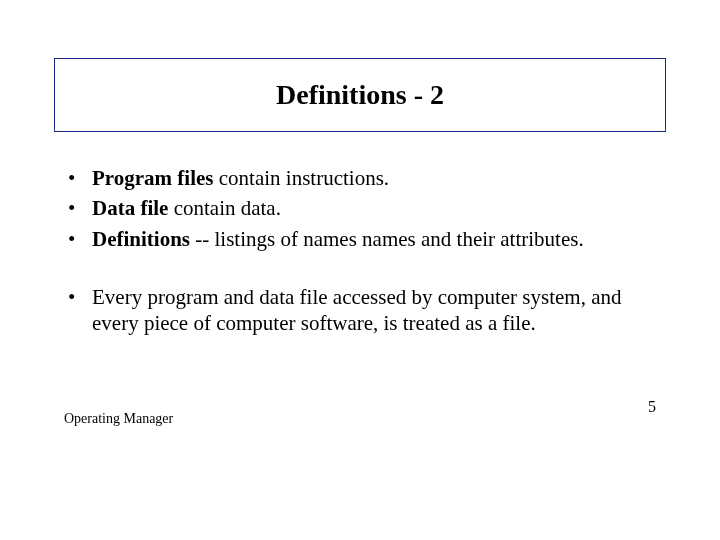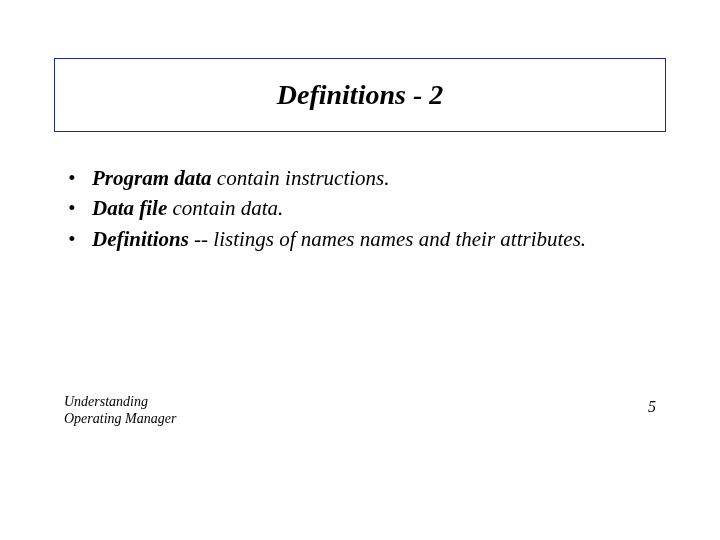--- a/index.html
+++ b/index.html
@@ -1,17 +1,17 @@
 <!DOCTYPE html>
 <html><head>
 <meta charset="utf-8">
 <style>
   * { margin: 0; padding: 0; box-sizing: border-box; }
   html, body { width: 720px; height: 540px; background: #fff; font-family: "Times New Roman", Times, serif; color: #000; }
-  .slide { width: 720px; height: 448px; position: relative; padding: 0; font-style: italic; }
+  .slide { width: 720px; height: 448px; position: relative; padding: 0; }
   .title-box {
     position: absolute;
     left: 54px;
     top: 58px;
     width: 612px;
     height: 74px;
     border: 1px solid #1a2a8a;
     display: flex;
     align-items: center;
     justify-content: center;
@@ -64,37 +64,41 @@
 
 <div class="slide">
 
   <div class="title-box">
     <div class="title">Definitions - 2</div>
   </div>
 
   <div class="body">
     <ul class="bullets">
       <li>
-        <span class="bold">Program data</span><span> contain instructions.</span>
+        <span class="bold">Program files</span><span> contain instructions.</span>
       </li>
       <li>
         <span class="bold">Data file</span><span> contain data.</span>
       </li>
       <li>
         <span class="bold">Definitions</span><span> --  listings of names names and their attributes.</span>
       </li>
     </ul>
 
     <div class="group-gap"></div>
 
+    <ul class="bullets">
+      <li>
+        <span>Every program and data file accessed by computer system, and every piece of computer software, is treated as a file.</span>
+      </li>
+    </ul>
 
     <div class="group-gap"></div>
 
   </div>
 
   <div class="footer-left">
-    <div>Understanding</div>
     <div>Operating Manager</div>
   </div>
 
   <div class="footer-right">5</div>
 
 </div>
 
 </body></html>

